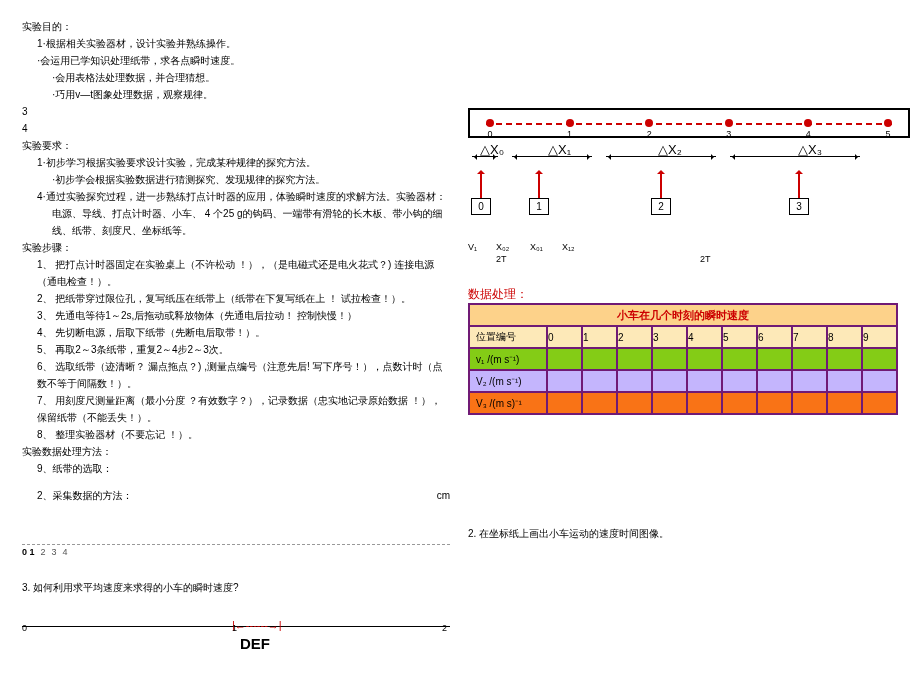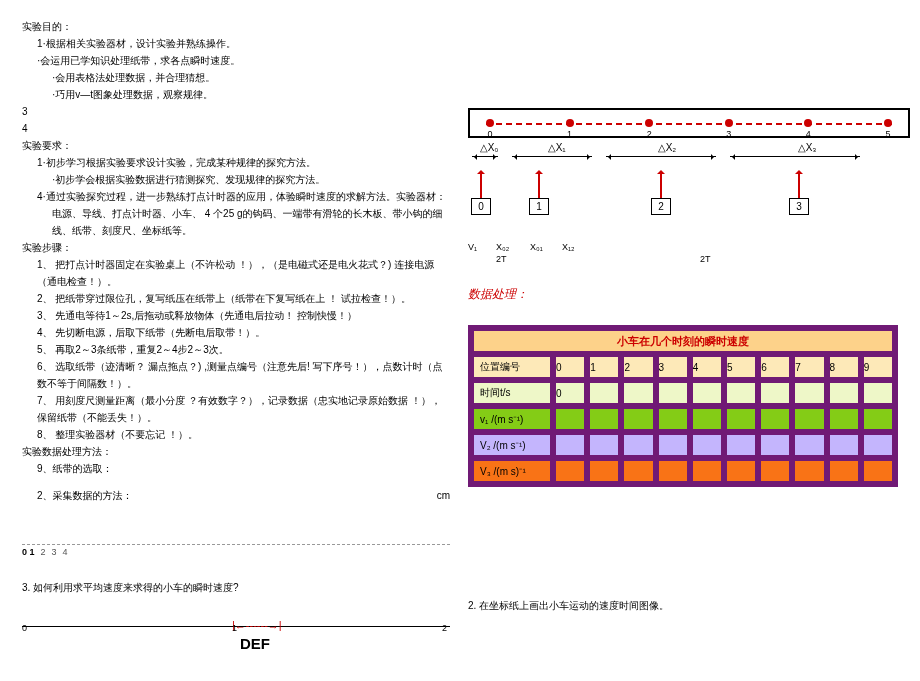--- a/index.html
+++ b/index.html
@@ -59,21 +59,21 @@
   font-size: 9px;
   color: #000;
 }
 .track-flex { position:absolute; left:16px; right:16px; display:flex; justify-content:space-between; align-items:center; }
 
 .arrows-row {
   position: relative;
   height: 30px;
   margin-top: 4px;
 }
-.dx-label { position:absolute; font-size:10px; }
+.dx-label { position:absolute; font-size:13px; }
 .dx-arrow {
   position: absolute;
   height: 0;
   border-top: 1px solid #000;
 }
 .dx-arrow::before, .dx-arrow::after {
   content: "";
   position: absolute;
   top: -3px;
   border: 3px solid transparent;
@@ -104,28 +104,28 @@
   border:1px solid #000;
   padding:2px 6px;
   font-size:10px;
   background:#fff;
   display:inline-block;
 }
 .sub-labels { position:relative; height:26px; font-size:9px; }
 .sub-labels span { position:absolute; }
 
 
-.data-title { color:#c00; font-size:12px; margin: 18px 0 22px; font-style: italic; }
+.data-title { color:#c00; font-size:12px; margin: 18px 0 0; }
 table.data {
   border-collapse: collapse;
   width: 430px;
   font-size: 10px;
 }
 table.data th, table.data td {
-  border: 6px solid #701a75;
+  border: 2px solid #701a75;
   height: 20px;
   padding: 0;
 }
 .hdr { background:#fdd28a; color:#c00; font-size:11px; }
 .row-pos { background:#fde9b8; }
 .row-time { background:#eef7c8; }
 .row-v1 { background:#84cc16; }
 .row-v2 { background:#c4b5fd; }
 .row-v3 { background:#f97316; }
 .col-lbl { text-align:left; padding-left:6px !important; width:70px; }
@@ -285,33 +285,20 @@
       <td>1</td>
       <td>2</td>
       <td>3</td>
       <td>4</td>
       <td>5</td>
       <td>6</td>
       <td>7</td>
       <td>8</td>
       <td>9</td>
     </tr>
-    <tr class="row-time">
-      <td class="col-lbl">时间t/s</td>
-      <td>0</td>
-      <td></td>
-          <td></td>
-          <td></td>
-          <td></td>
-          <td></td>
-          <td></td>
-          <td></td>
-          <td></td>
-          <td></td>
-    </tr>
     <tr class="row-v1">
       <td class="col-lbl">v₁ /(m s⁻¹)</td>
       <td></td>
           <td></td>
           <td></td>
           <td></td>
           <td></td>
           <td></td>
           <td></td>
           <td></td>

